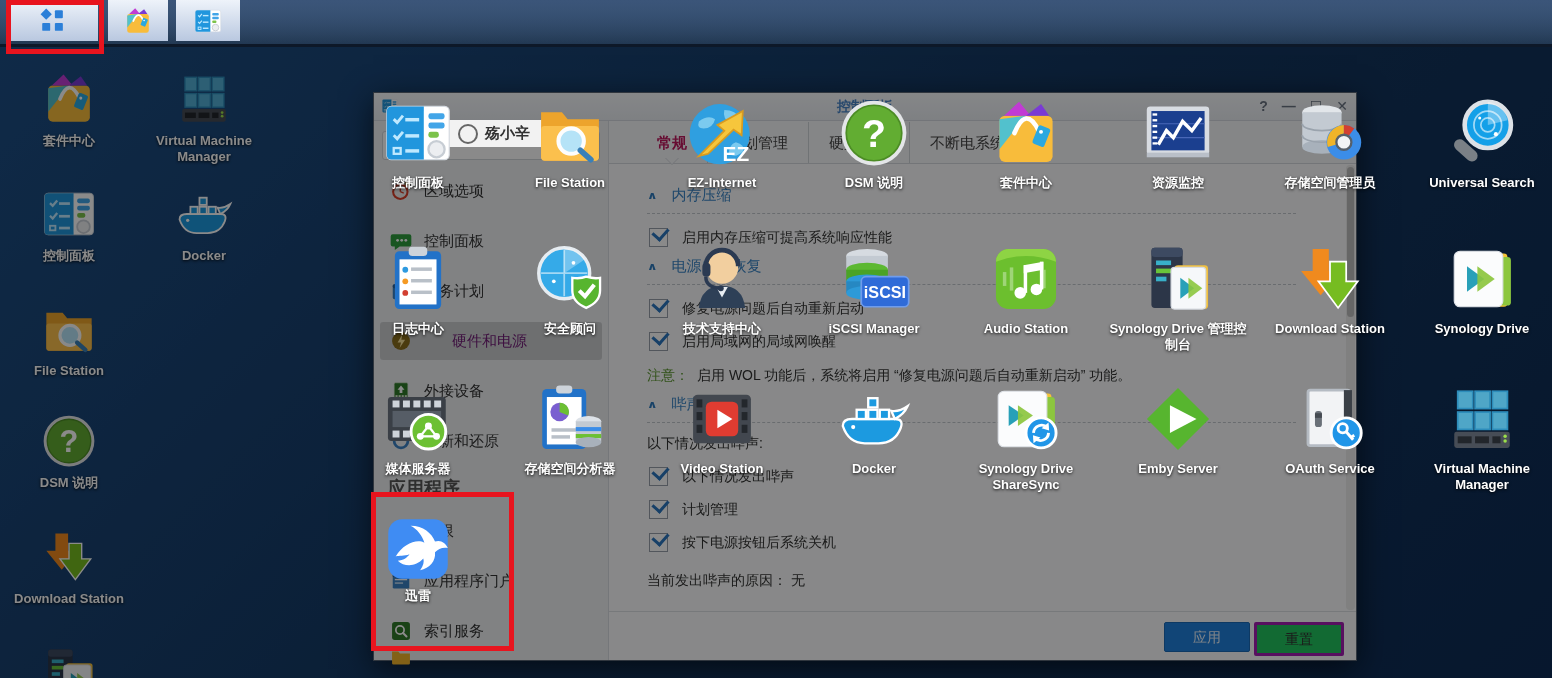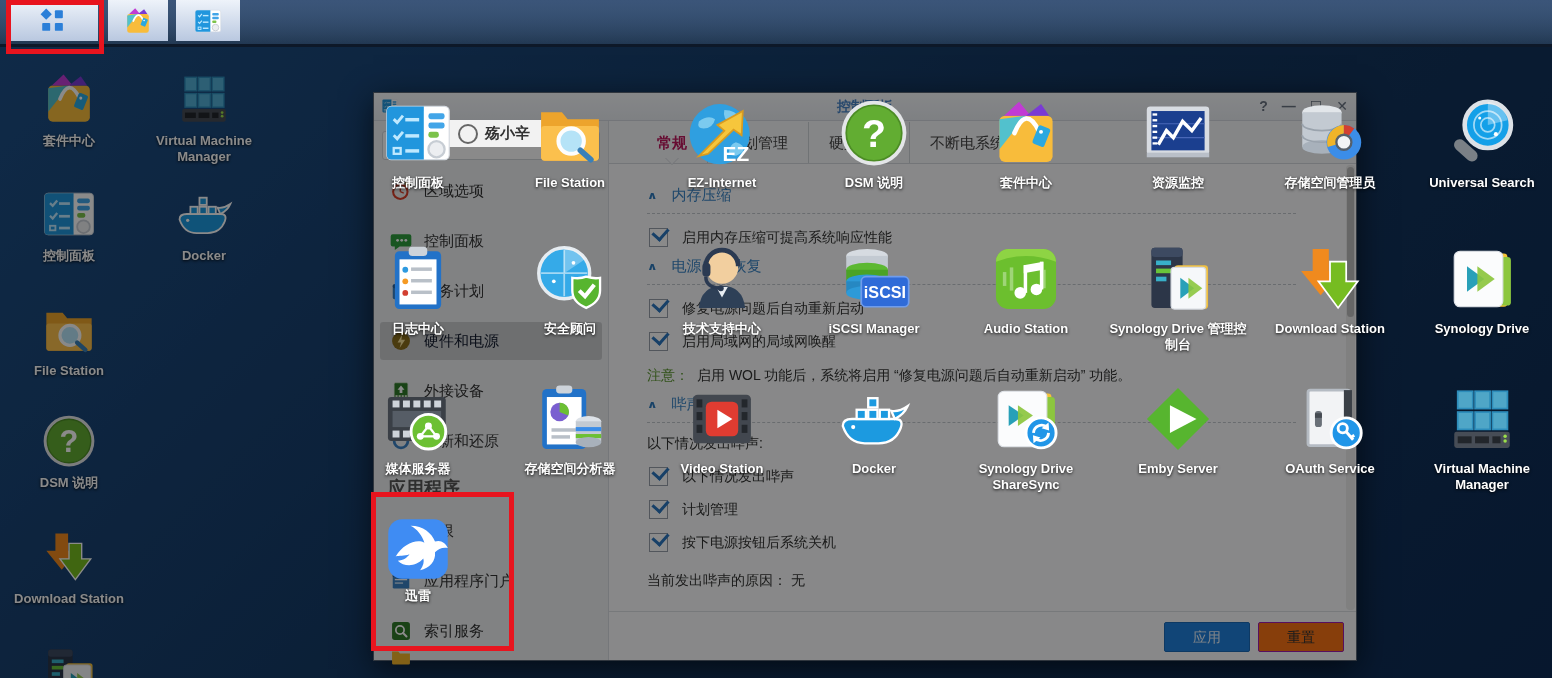--- a/index.html
+++ b/index.html
@@ -25,21 +25,21 @@
     border-bottom:1px solid #d4d9e0;}
   #title-ico{position:absolute;left:7px;top:4px;width:18px;height:18px;}
   #win-title{position:absolute;left:0;right:0;top:5px;text-align:center;font-size:14px;font-weight:bold;color:#4a86c8;}
   #win-controls{position:absolute;right:8px;top:4px;display:flex;gap:14px;}
   .win-ctl{font-size:14px;font-weight:bold;color:#6a7482;cursor:pointer;line-height:18px;}
   #sidebar{position:absolute;left:0;top:28px;bottom:0;width:234px;background:#eef0f3;border-right:1px solid #d8dce1;}
   .side-row{position:relative;height:38px;margin:12px 6px 0 6px;display:flex;align-items:center;cursor:pointer;border-radius:3px;padding-left:10px;}
   .side-row.selected{background:rgba(0,0,0,.14);}
   .side-ico{width:22px;height:22px;margin-right:12px;flex:0 0 22px;}
   .side-label{font-size:15px;color:#333;}
-  .side-row.selected .side-label{color:#0f172a;}
+  .side-row.selected .side-label{color:#701a75;margin-left:28px;}
   .side-group{margin:16px 0 0 14px;font-size:18px;font-weight:bold;color:#555;}
   
   #content{position:absolute;left:235px;top:28px;right:0;bottom:0;background:#fbfcfd;}
   #tabbar{height:42px;border-bottom:1px solid #d5d9de;background:#f6f7f9;display:flex;align-items:center;padding-left:28px;}
   .tab{position:relative;padding:0 20px;font-size:15px;color:#444;cursor:pointer;line-height:41px;}
   .tab + .tab{border-left:1px solid #d0d4d9;}
   .tab.selected{color:#be185d;font-weight:bold;}
   .tab.selected::after{content:'';position:absolute;left:50%;bottom:-1px;margin-left:-7px;
     border-left:7px solid transparent;border-right:7px solid transparent;border-top:7px solid #f6f7f9;
     filter:drop-shadow(0 1px 0 #d5d9de);}
@@ -54,21 +54,21 @@
     border-left:3px solid #2b77c0;border-bottom:3px solid #2b77c0;transform:rotate(-48deg);}
   .cb-label,.plain-text{font-size:14px;color:#333;}
   .note-row{margin-top:16px;font-size:14px;color:#333;}
   .note-label{color:#5d9732;margin-right:8px;}
   .status-row{margin-top:20px;font-size:14px;color:#333;}
   #v-scroll{position:absolute;right:1px;top:44px;bottom:50px;width:9px;background:#ececec;border-radius:4px;}
   #v-thumb{position:absolute;left:1px;top:2px;width:7px;height:150px;background:#bdbdbd;border-radius:4px;cursor:pointer;}
   #footer{position:absolute;left:235px;right:0;bottom:0;height:48px;background:#fbfcfd;border-top:1px solid #dcdfe3;}
   .btn{position:absolute;top:10px;height:28px;width:84px;font-size:14px;text-align:center;line-height:28px;cursor:pointer;border-radius:2px;}
   #btn-apply{right:106px;background:#2080dc;color:#eaf2fb;border:1px solid #1a6ab8;}
-  #btn-reset{right:12px;background:#f97316;color:#333;border:1px solid #a21caf;}
+  #btn-reset{right:12px;background:#22c55e;color:#333;border:3px solid #a21caf;}
   
   #dim{position:absolute;left:0;top:44px;right:0;bottom:0;background:rgba(0,0,0,.46);z-index:30;}
   #menu-layer{position:absolute;inset:0;z-index:40;pointer-events:none;}
   #user-field{position:absolute;left:400px;top:120px;width:130px;height:27px;background:#f2f2f2;
     border-radius:3px;display:flex;align-items:center;padding-left:58px;pointer-events:auto;cursor:pointer;}
   #user-ava{width:16px;height:16px;border-radius:50%;border:2px solid #666;margin-right:7px;flex:0 0 16px;}
   #user-name{font-size:15px;font-weight:bold;color:#333;white-space:nowrap;}
   .app-cell{position:absolute;width:150px;text-align:center;cursor:pointer;pointer-events:auto;}
   .app-ico{width:74px;height:74px;margin:0 auto;}
   .app-label{font-size:13px;}

